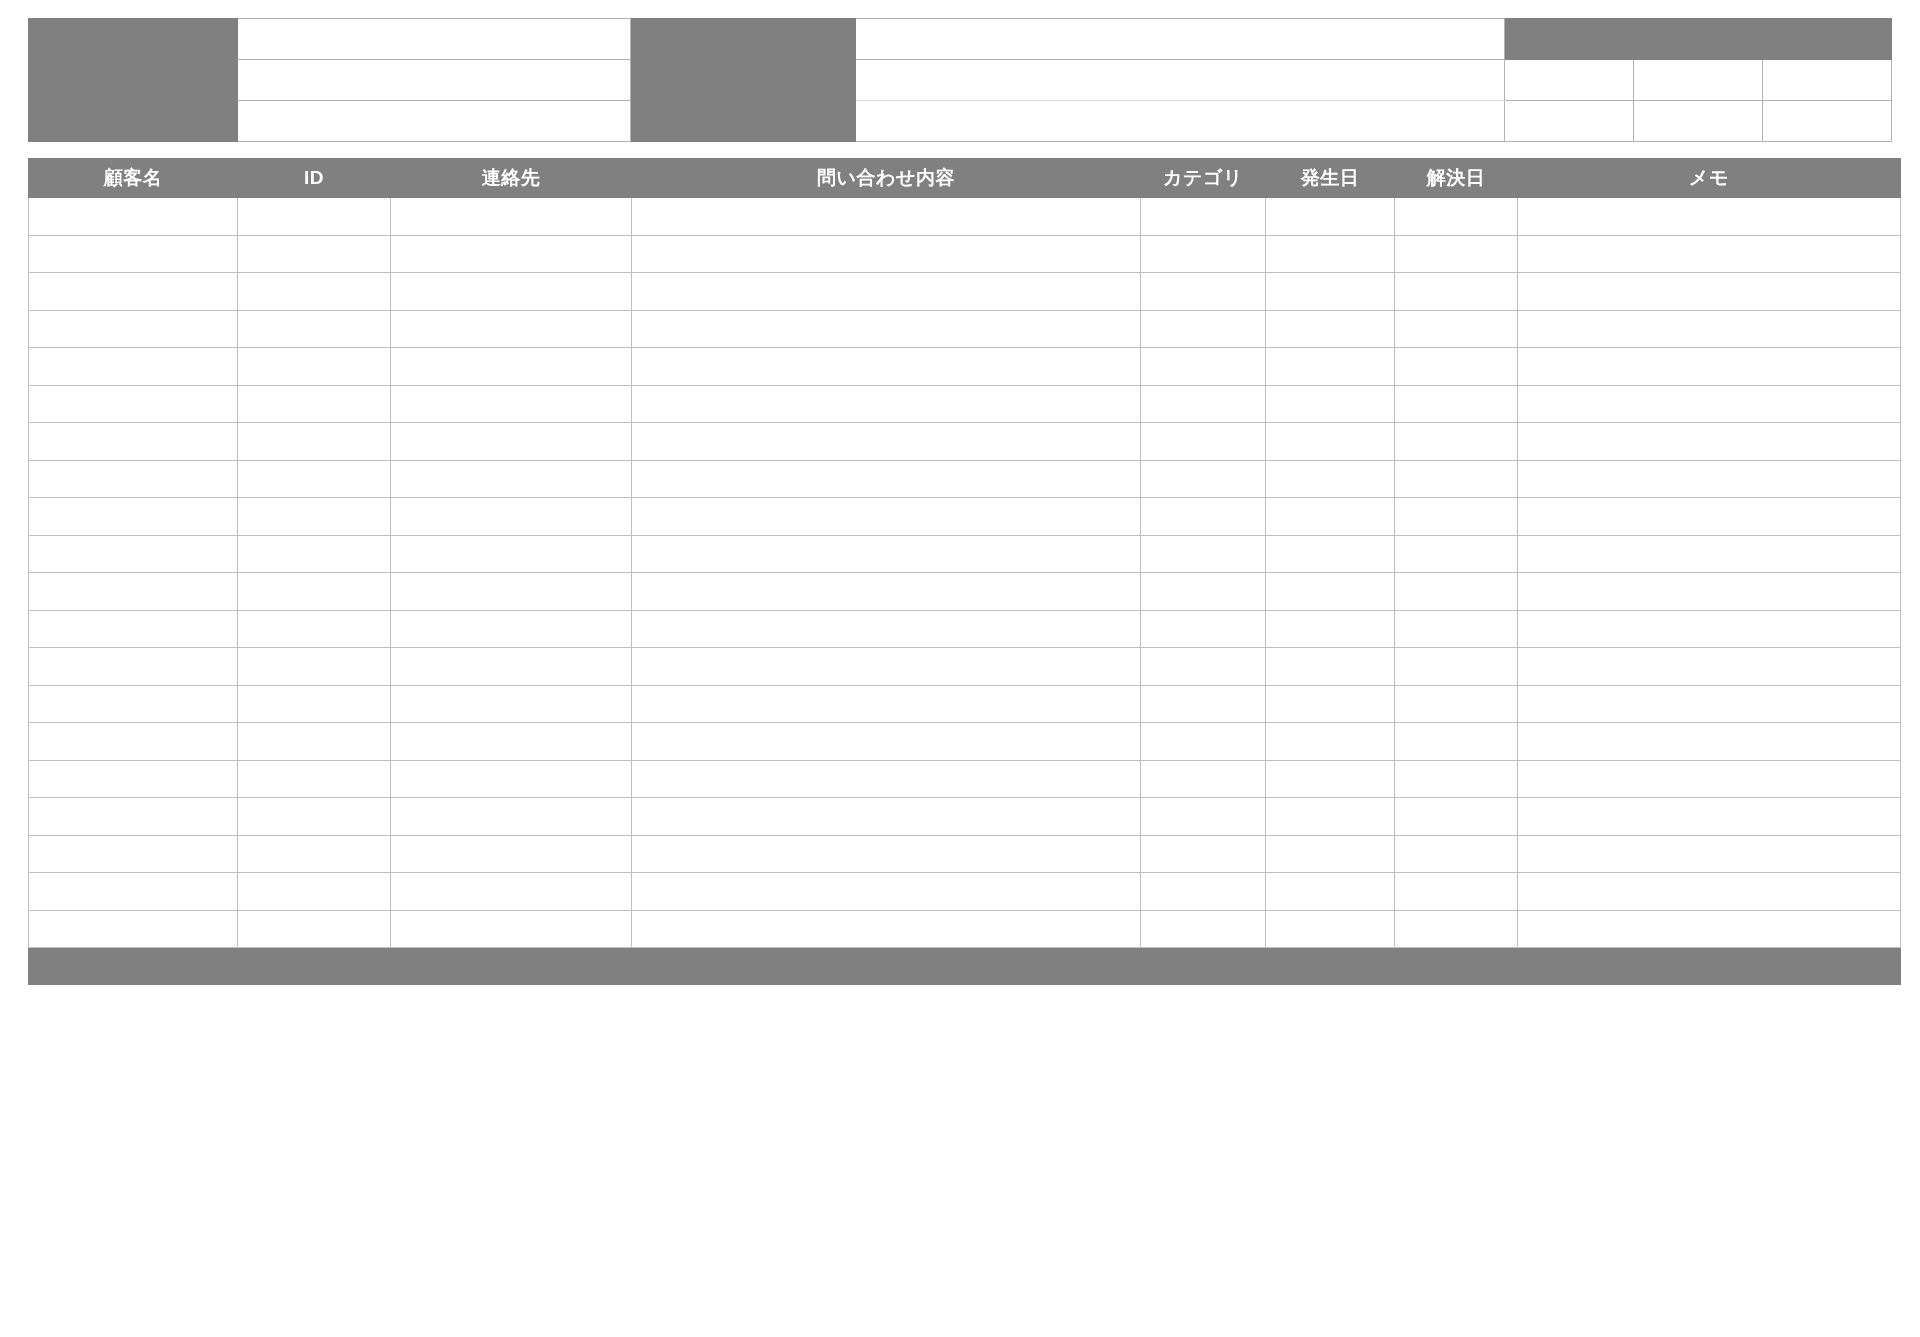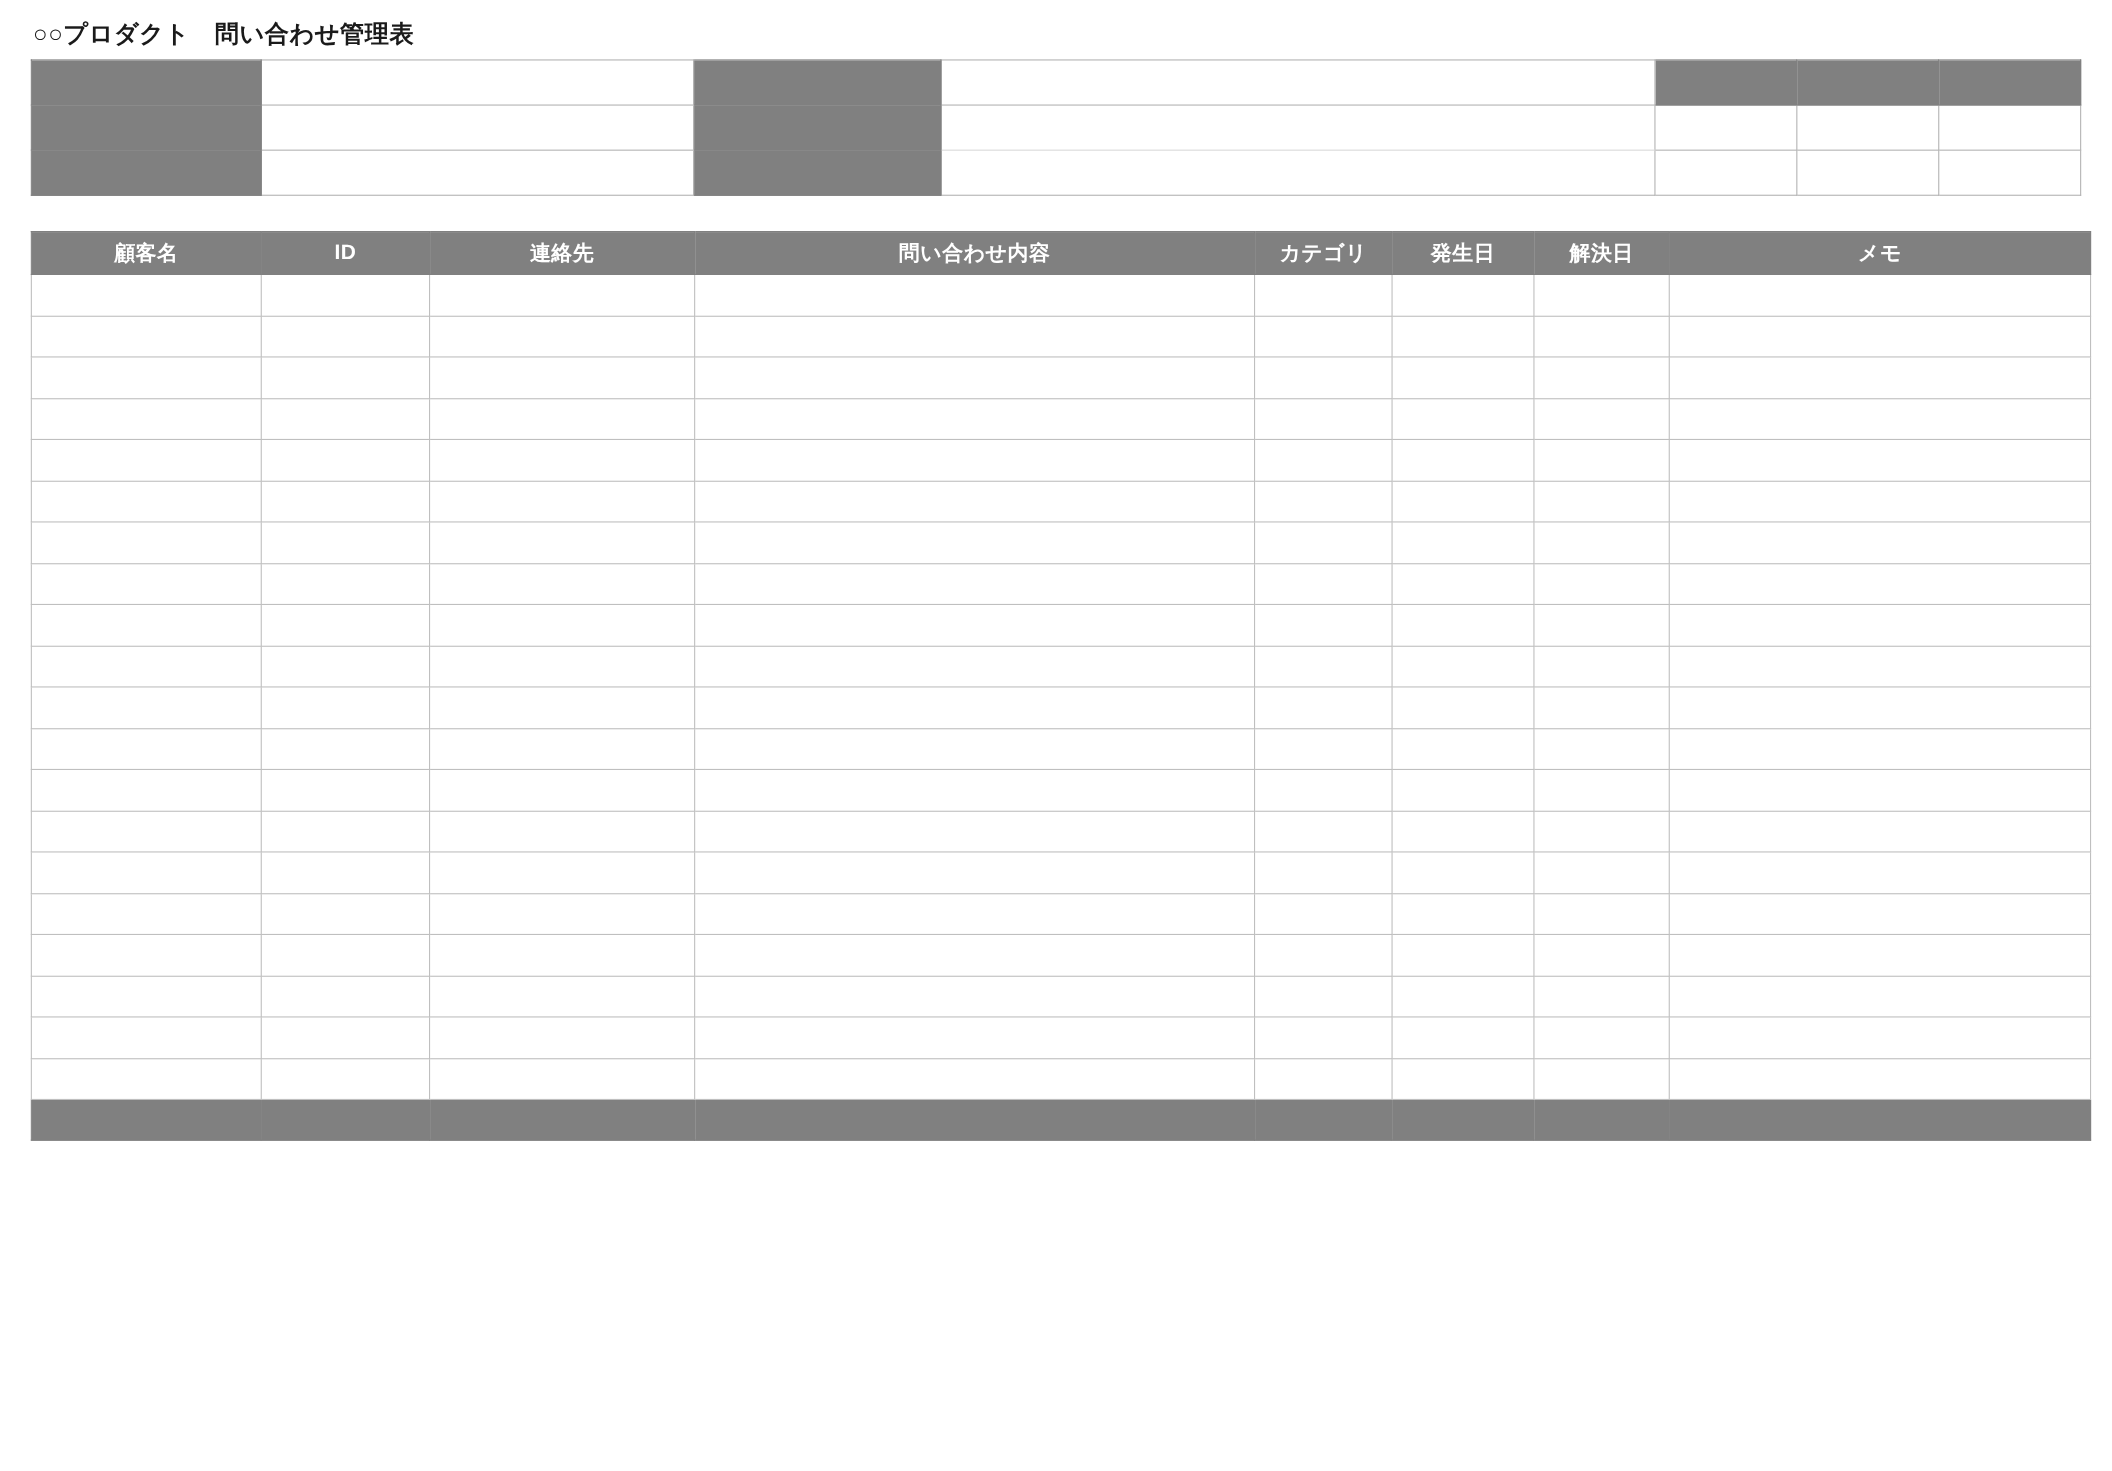--- a/index.html
+++ b/index.html
@@ -72,21 +72,21 @@
   }
   .meta-table .mini {
     width: 128px;
   }
   .meta-table .value-cell2.nob {
     border-bottom: 1px solid #d9d9d9;
   }
 
   
   .data-table {
-    margin-top: 32px;
+    margin-top: 16px;
   }
   .data-table th {
     background: #808080;
     border: 1px solid #808080;
     color: #ffffff;
     height: 38px;
     font-weight: bold;
     font-size: 19px;
     text-align: center;
     letter-spacing: 0.5px;
@@ -120,21 +120,20 @@
     line-height: 34px;
     white-space: nowrap;
     overflow: hidden;
   }
 </style>
 </head>
 <body>
 
 <div class="page">
 
-  <h1 class="doc-title">○○プロダクト　問い合わせ管理表</h1>
 
   <table class="meta-table">
     <tbody>
       <tr>
         <td class="fill label-cell"></td>
         <td class="value-cell"></td>
         <td class="fill label-cell2"></td>
         <td class="value-cell2"></td>
         <td class="fill mini"></td>
         <td class="fill mini"></td>

